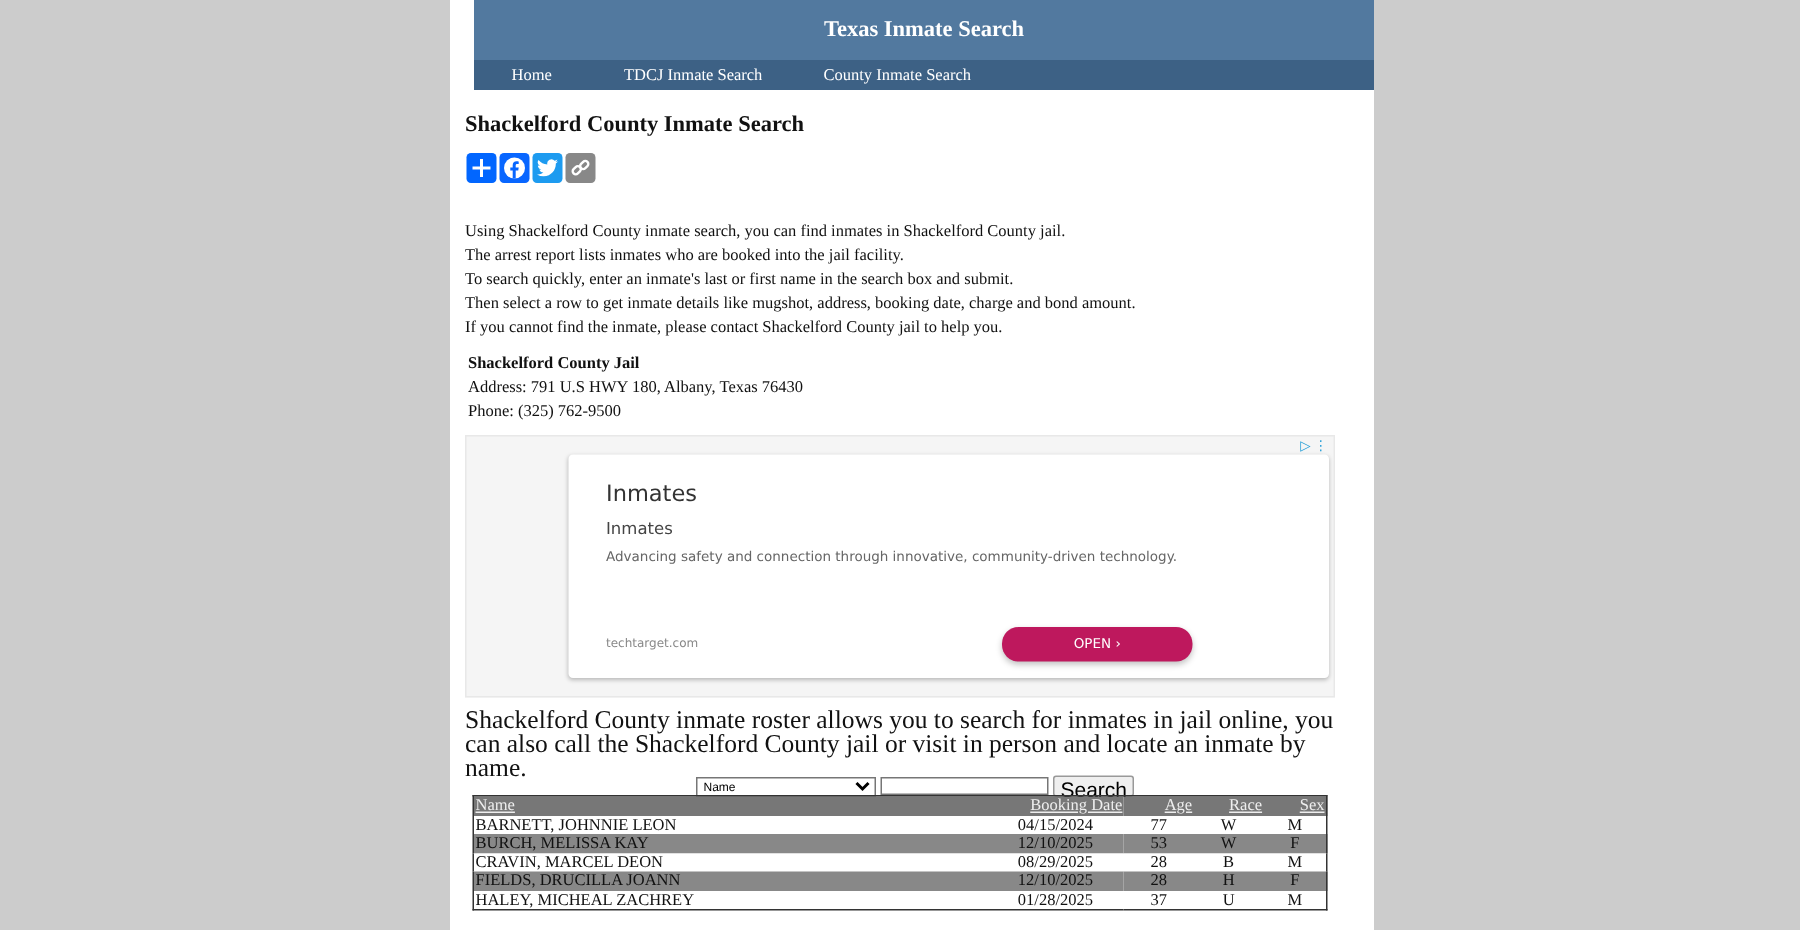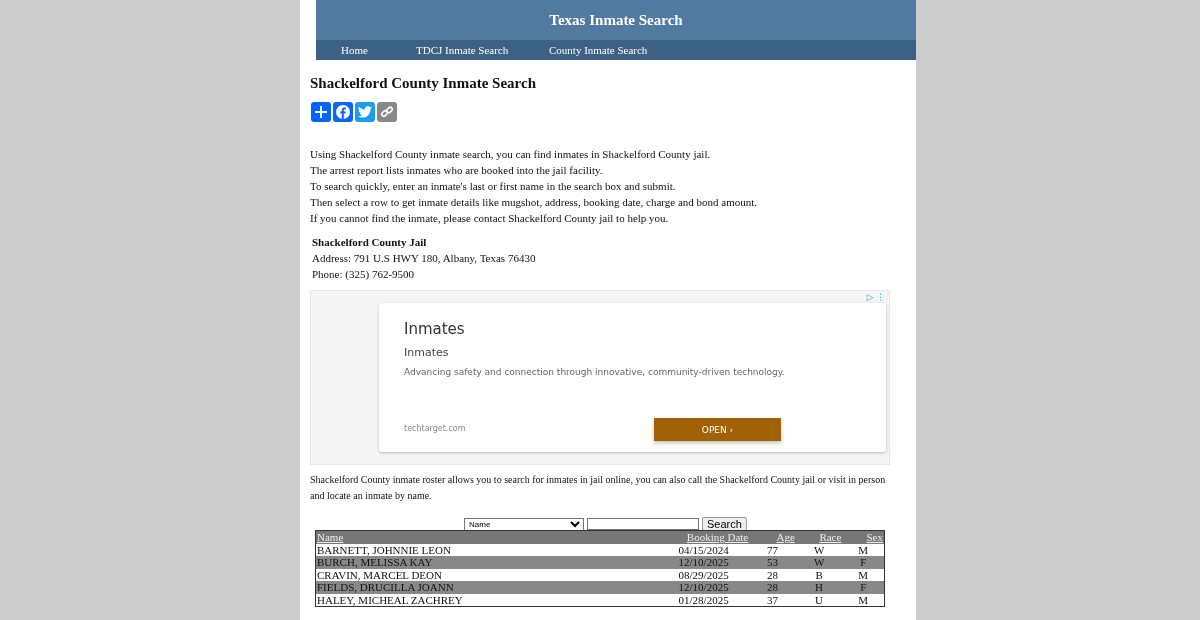--- a/index.html
+++ b/index.html
@@ -94,54 +94,54 @@
     background: #fff;
     border-radius: 3px;
     box-shadow: 0 1px 3px rgba(0,0,0,0.25);
     font-family: "DejaVu Sans", sans-serif;
   }
   .ad-title { position: absolute; left: 25px; top: 17px; font-size: 15px; color: #333; }
   .ad-sub { position: absolute; left: 25px; top: 43px; font-size: 11px; color: #444; }
   .ad-desc { position: absolute; left: 25px; top: 64px; font-size: 9px; color: #666; }
   .ad-domain { position: absolute; left: 25px; top: 121px; font-size: 8px; color: #888; }
   .ad-open {
-    position: absolute; left: 275px; top: 115px;
-    width: 127px; height: 23px; border-radius: 0;
-    background: #a16207; color: #fff; font-size: 9px;
+    position: absolute; left: 289px; top: 115px;
+    width: 127px; height: 23px; border-radius: 11px;
+    background: #be185d; color: #fff; font-size: 9px;
     display: flex; align-items: center; justify-content: center;
     box-shadow: 0 2px 4px rgba(0,0,0,0.25);
   }
   .ad-icons { position: absolute; right: 4px; top: 1px; font-size: 9px; color: #2aa0d8; }
   .roster {
     position: absolute;
     left: 10px;
     top: 472px;
     width: 580px;
-    font-size: 10px;
+    font-size: 17px;
     line-height: 16px;
   }
   .search-row {
     position: absolute;
     left: 164px;
     top: 517px;
     display: flex;
     gap: 3px;
     align-items: center;
   }
   .search-row select {
     width: 120px; height: 13px; font-size: 8px; padding: 0;
     font-family: "Liberation Sans", sans-serif;
     border: 1px solid #767676; background: #fff;
   }
   .search-row input {
     width: 106px; height: 10px; font-size: 8px; padding: 0 2px;
     border: 1px solid #767676;
   }
   .search-row button {
-    height: 14px; font-size: 11px; padding: 0 4px;
+    height: 14px; font-size: 14px; padding: 0 4px;
     font-family: "Liberation Sans", sans-serif;
     border: 1px solid #999; background: #efefef; border-radius: 2px;
   }
   table {
     position: absolute;
     left: 15px;
     top: 530px;
     width: 570px;
     border-collapse: collapse;
     border: 1px solid #333;

